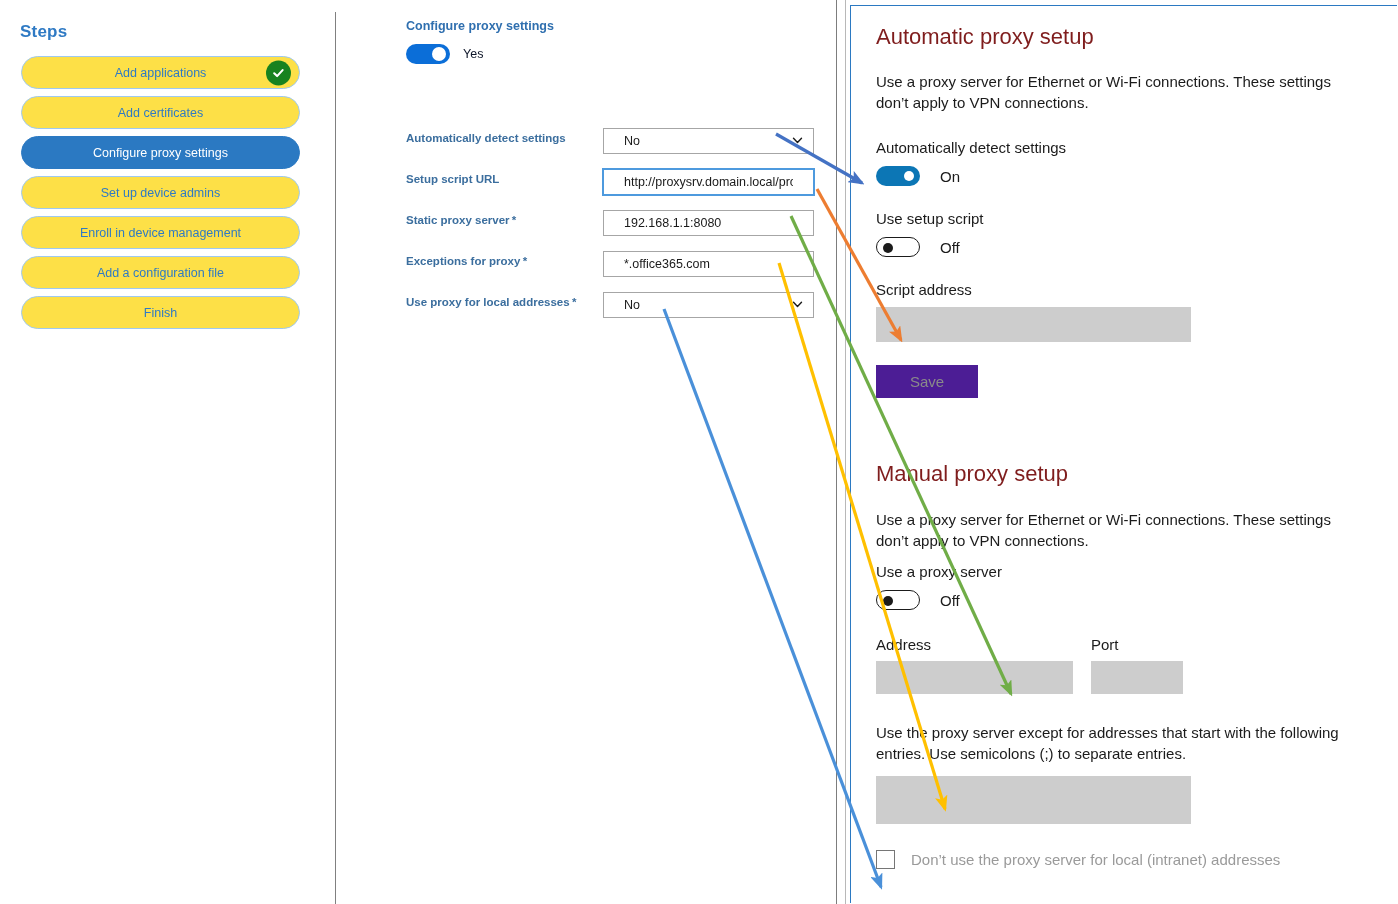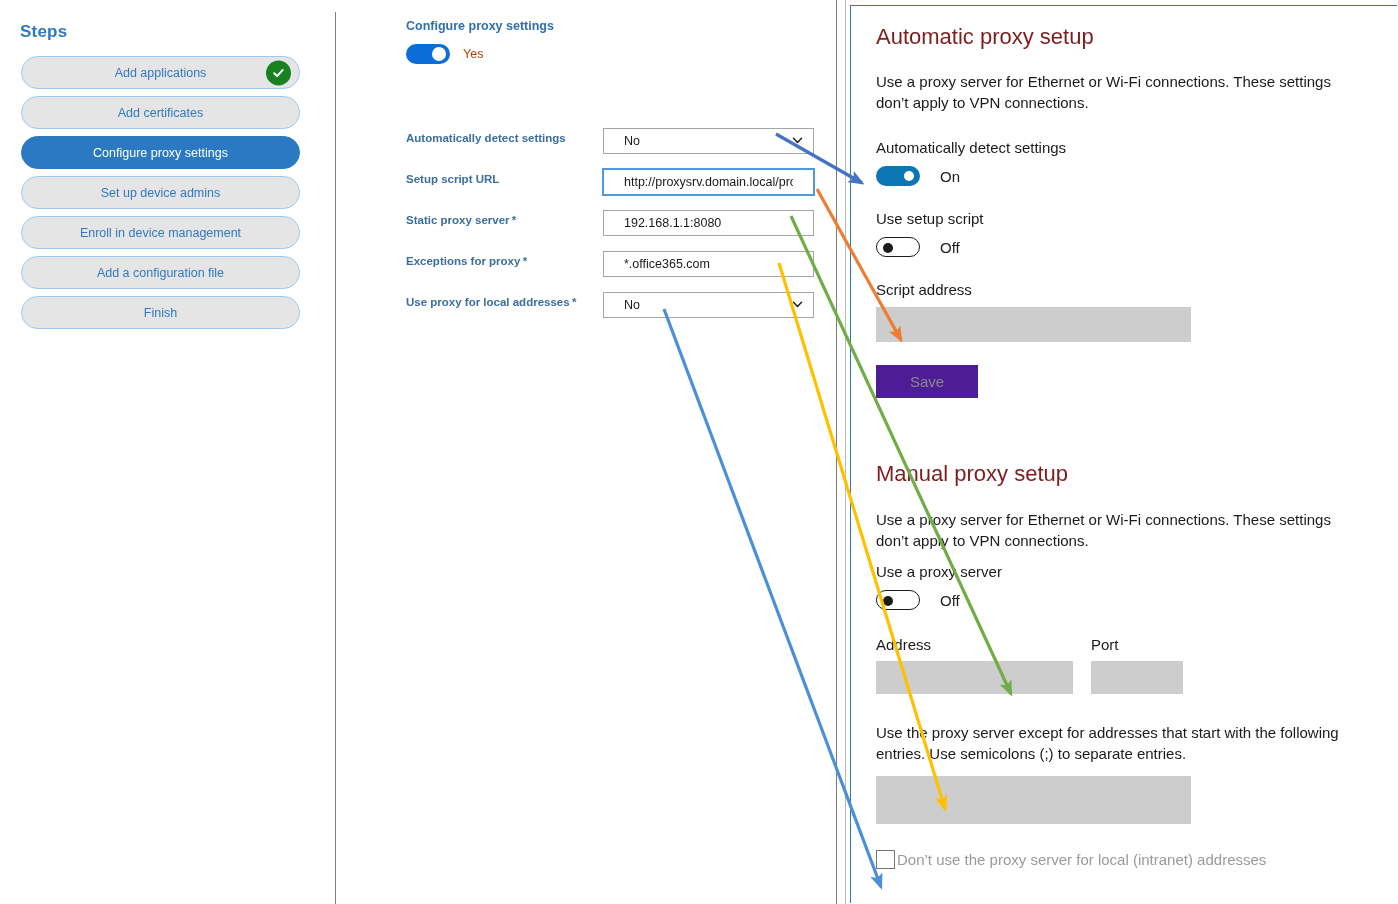--- a/index.html
+++ b/index.html
@@ -13,39 +13,39 @@
   #root{position:absolute;left:0;top:0;width:1398px;height:904px;}
 
   
   .steps-panel{position:absolute;left:0;top:12px;width:336px;height:904px;
       border-right:1px solid #808080;box-sizing:border-box;background:#fff;}
   .steps-title{position:absolute;left:20px;top:10px;font-size:17px;font-weight:bold;
       color:#2f7ac4;letter-spacing:.2px;}
   .steps-list{position:absolute;left:21px;top:44px;width:279px;}
   .step{
      position:relative;height:33px;margin-bottom:7px;border:1px solid #9ec9ef;
-     border-radius:17px;box-sizing:border-box;background:#e5e5e5;
+     border-radius:17px;box-sizing:border-box;background:#fde047;
      display:flex;align-items:center;justify-content:center;
      font-size:12.5px;color:#2f7ac4;cursor:pointer;
   }
   .step.active{background:#2b79c2;border-color:#2b79c2;color:#ffffff;}
   .check-badge{
      position:absolute;right:8px;top:50%;transform:translateY(-50%);
      width:25px;height:25px;border-radius:50%;background:#17821f;
      display:flex;align-items:center;justify-content:center;
   }
   .check-badge svg{display:block;}
 
   
   .form-panel{position:absolute;left:336px;top:0;width:500px;height:904px;background:#fff;}
   .form-heading{position:absolute;left:70px;top:19px;font-size:12.5px;font-weight:bold;color:#2f6faf;}
   .toggle-row{position:absolute;left:70px;top:44px;display:flex;align-items:center;gap:13px;}
   .sw{width:44px;height:20px;border-radius:10px;background:#0b6ed8;position:relative;cursor:pointer;}
   .sw .knob{position:absolute;top:3px;right:4px;width:14px;height:14px;border-radius:50%;background:#fff;}
-  .sw-label{font-size:12.5px;color:#c2410c;}
+  .sw-label{font-size:12.5px;color:#0f172a;}
 
   .fld{position:absolute;left:70px;width:410px;height:26px;}
   .fld .lbl{position:absolute;left:0;top:4px;font-size:11.5px;font-weight:bold;color:#3b6e9e;white-space:nowrap;}
   .fld .lbl .req{color:#3b6e9e;font-weight:bold;}
   .ctl{position:absolute;left:197px;top:0;width:211px;height:26px;box-sizing:border-box;
        border:1px solid #a6a6a6;background:#fff;font-size:12.5px;color:#1a1a1a;
        display:flex;align-items:center;padding:0 20px;}
   .ctl.focused{border:1px solid #4e9ade;outline:1px solid #4e9ade;}
   .ctl .caret{position:absolute;right:9px;top:5px;color:#202020;font-size:13px;}
   .ctl .txt{overflow:hidden;white-space:nowrap;}
@@ -62,21 +62,21 @@
   .wsw{width:44px;height:20px;border-radius:10px;position:relative;cursor:pointer;box-sizing:border-box;}
   .wsw.on{background:#0c76b5;}
   .wsw.off{background:#fff;border:1.6px solid #1b1b1b;}
   .wsw.on .k{position:absolute;top:5px;right:6px;width:10px;height:10px;border-radius:50%;background:#fff;}
   .wsw.off .k{position:absolute;top:5px;left:6px;width:10px;height:10px;border-radius:50%;background:#1b1b1b;}
   .wsw-row{display:flex;align-items:center;gap:20px;}
   .wsw-txt{font-size:15px;color:#1b1b1b;}
   .grayinput{background:#cdcdcd;}
   .graybtn{background:#4c1d95;display:flex;align-items:center;justify-content:center;
        font-size:15px;color:#8a8a8a;cursor:pointer;}
-  .cbrow{display:flex;align-items:center;gap:2px;}
+  .cbrow{display:flex;align-items:center;gap:16px;}
   .cbox{width:19px;height:19px;border:1.6px solid #767676;background:#fff;box-sizing:border-box;cursor:pointer;}
   .cbtxt{font-size:15px;color:#9a9a9a;}
 
   
   #arrows{position:absolute;left:0;top:0;width:1398px;height:904px;pointer-events:none;}
 </style>
 </head>
 <body>
 
 <div id="root">

